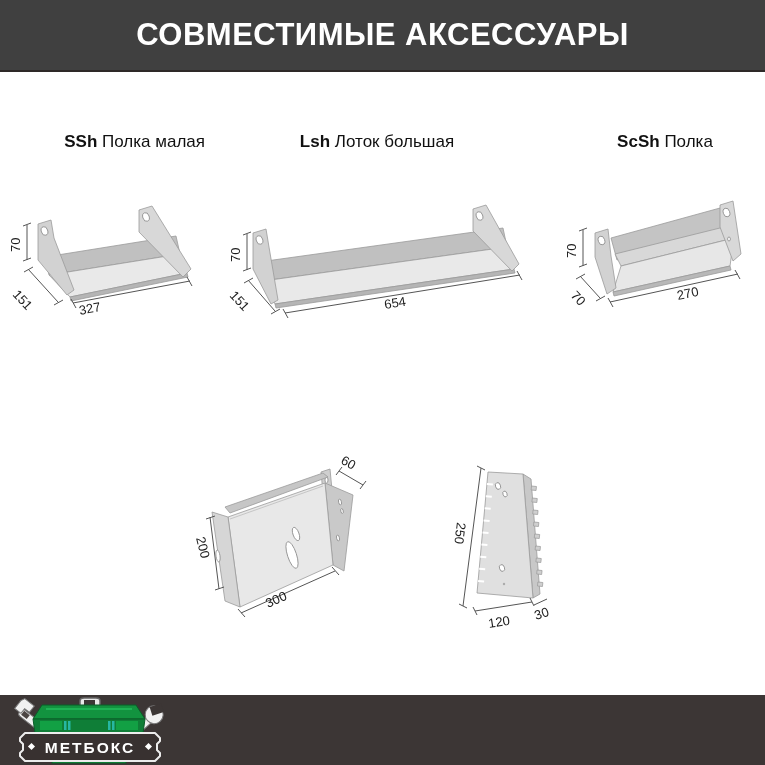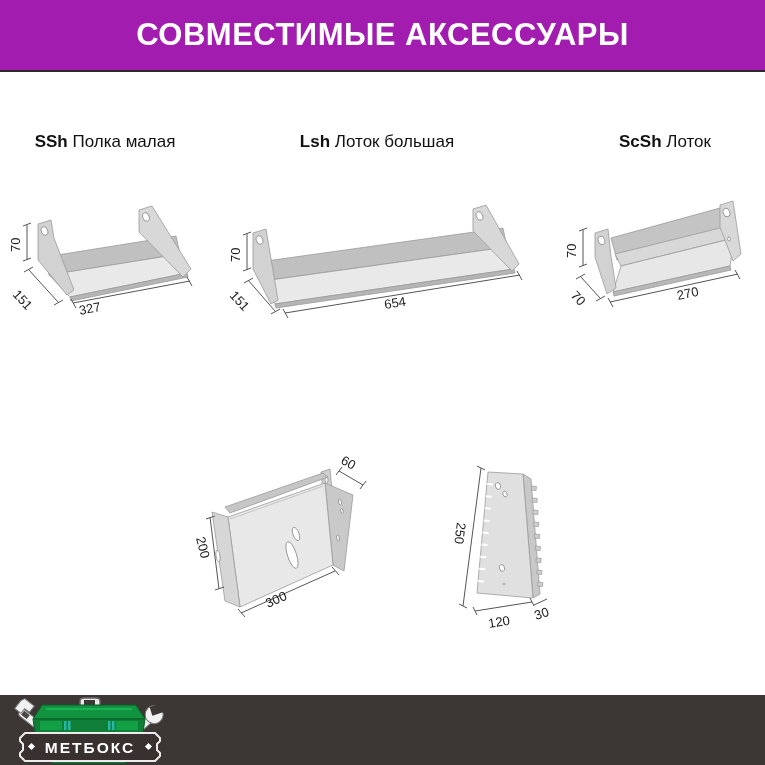--- a/index.html
+++ b/index.html
@@ -2,21 +2,21 @@
 <html><head>
 <meta charset="utf-8">
 <style>
   * { margin:0; padding:0; box-sizing:border-box; }
   html,body { width:765px; height:765px; }
   body { font-family:"Liberation Sans", sans-serif; background:#ffffff; }
   #page { position:relative; width:765px; height:765px; background:#fff; overflow:hidden; }
 
   .topbar {
     position:absolute; left:0; top:0; width:765px; height:72px;
-    background:#a21caf; border-bottom:2px solid #2e2928;
+    background:#404040; border-bottom:2px solid #2e2928;
     display:flex; align-items:center; justify-content:center;
   }
   .topbar h1 {
     color:#ffffff; font-size:31px; font-weight:bold; letter-spacing:0.5px;
   }
 
   .plabel {
     position:absolute; width:200px; text-align:center;
     font-size:17px; color:#111; line-height:22px;
   }
@@ -44,31 +44,31 @@
 </style>
 </head>
 <body>
 
 <div id="page">
 
   <div class="topbar">
     <h1>СОВМЕСТИМЫЕ АКСЕССУАРЫ</h1>
   </div>
 
-  <div class="plabel" style="left:5px; top:131px;">
+  <div class="plabel" style="left:5px; top:131px;text-align:right;">
     <b>SSh</b>
     <span>Полка малая</span>
   </div>
   <div class="plabel" style="left:277px; top:131px;">
     <b>Lsh</b>
     <span>Лоток большая</span>
   </div>
   <div class="plabel" style="left:565px; top:131px;">
     <div><b>ScSh</b>
-    <span>Лоток</span></div>
+    <span>Полка</span></div>
   </div>
 
   <svg class="fig" style="left:0; top:198px;" width="205" height="120" viewBox="0 0 205 120">
     <g>
       <line class="dimline" x1="27" y1="27" x2="27" y2="62"></line>
       <line class="dimline" x1="23" y1="28" x2="31" y2="25"></line>
       <line class="dimline" x1="23" y1="63" x2="31" y2="60"></line>
       <text class="dim" transform="translate(20,54) rotate(-90)">70</text>
     </g>
     <path class="metal" d="M45,59 L176,38 L180,56 L49,77 Z" fill="#c0c0c0"></path>

